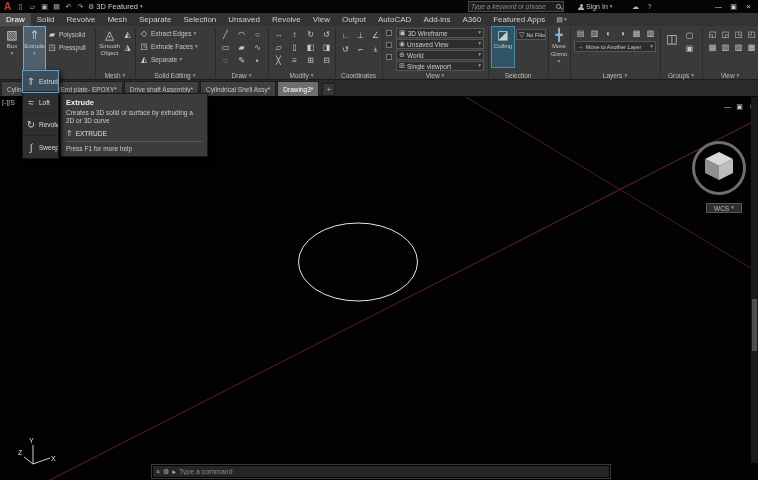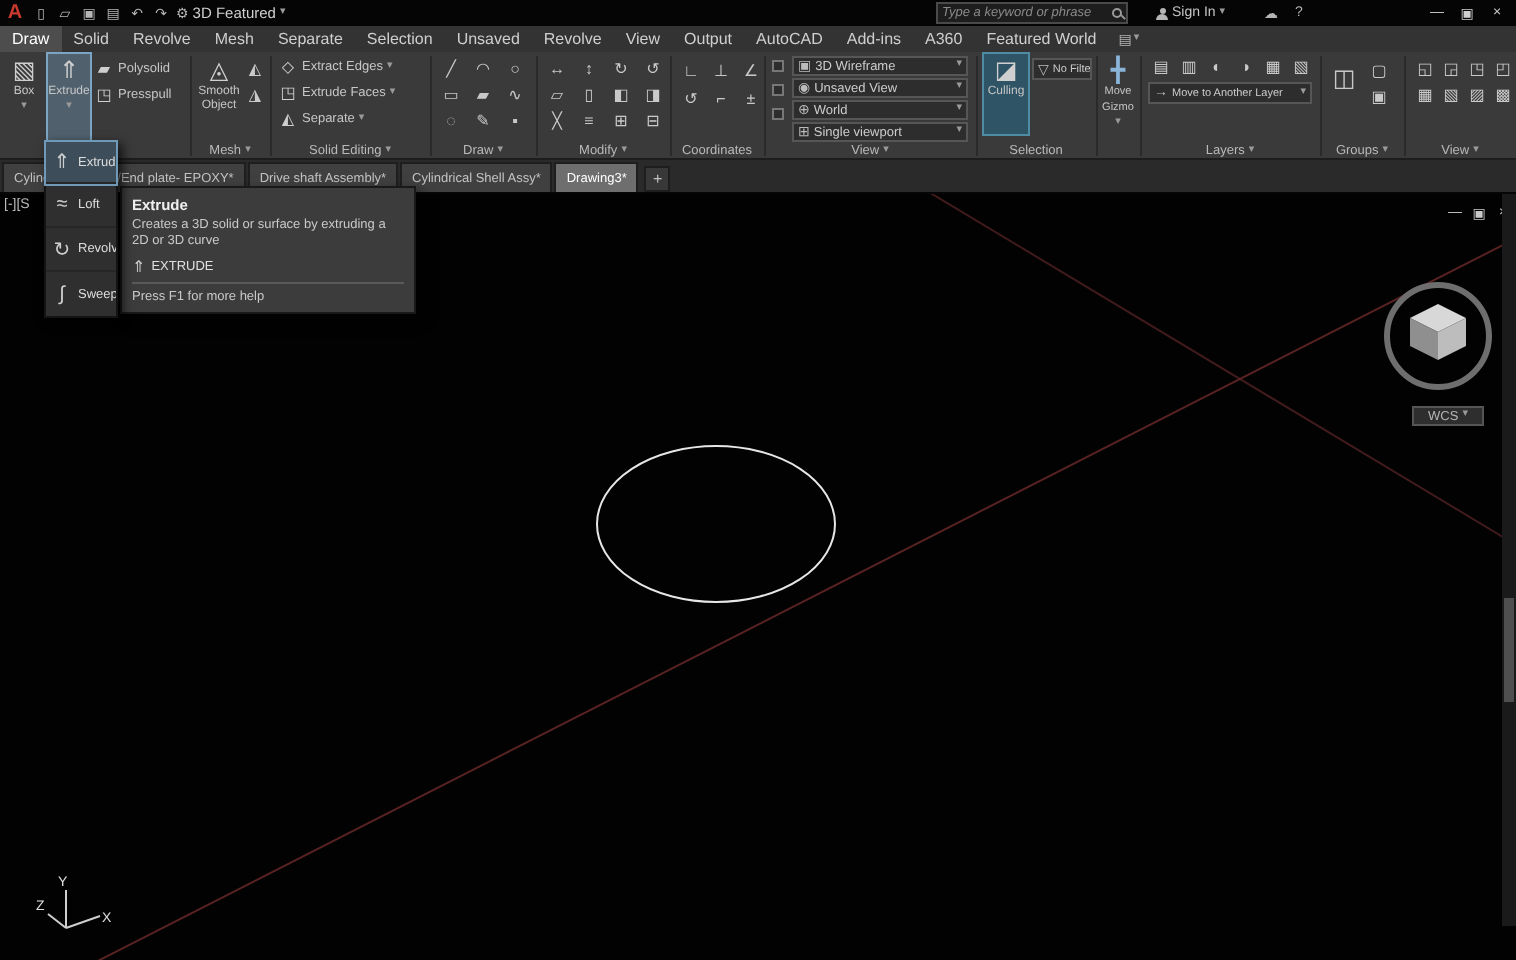--- a/index.html
+++ b/index.html
@@ -139,21 +139,21 @@
     <div class="rtab">Mesh</div>
     <div class="rtab">Separate</div>
     <div class="rtab">Selection</div>
     <div class="rtab">Unsaved</div>
     <div class="rtab">Revolve</div>
     <div class="rtab">View</div>
     <div class="rtab">Output</div>
     <div class="rtab">AutoCAD</div>
     <div class="rtab">Add-ins</div>
     <div class="rtab">A360</div>
-    <div class="rtab">Featured World</div>
+    <div class="rtab">Featured Apps</div>
     <div id="ribbon-toggle">
       <span>▤</span>
       <span class="caret">▾</span>
     </div>
   </div>
 
   <div id="ribbon" class="abs">
 
     <div class="bigbtn" style="left:2px;width:20px">
       <span class="glyph">▧</span>
@@ -382,20 +382,26 @@
       <line x1="27" y1="31" x2="18" y2="24" stroke="#cfcfcf" stroke-width="1"></line>
       <text x="23" y="10" font-size="7" fill="#e0e0e0">Y</text>
       <text x="12" y="22" font-size="7" fill="#e0e0e0">Z</text>
       <text x="45" y="28" font-size="7" fill="#e0e0e0">X</text>
     </svg>
 
     <div id="scrollbar">
       <div id="scrollthumb"></div>
     </div>
 
+    <div id="cmdbar">
+      <span class="cbi">×</span>
+      <span class="cbi">⚙</span>
+      <span class="cbi">▸</span>
+      <input type="text" placeholder="Type a command" style="">
+    </div>
   </div>
 
   <div id="flyout">
     <div class="fitem hl" style="height:21px">
       <span class="ficon">⇑</span>
       <span>Extrude</span>
     </div>
     <div class="fitem">
       <span class="ficon">≈</span>
       <span>Loft</span>

